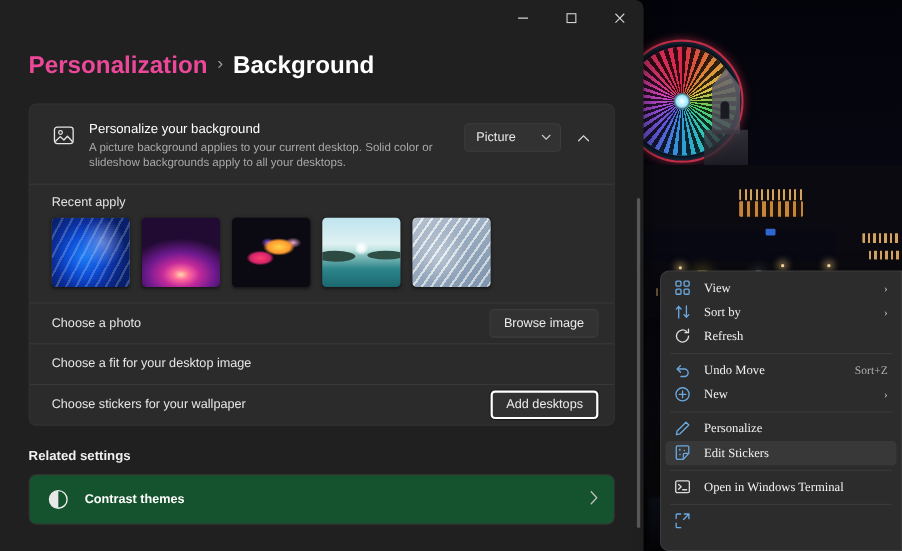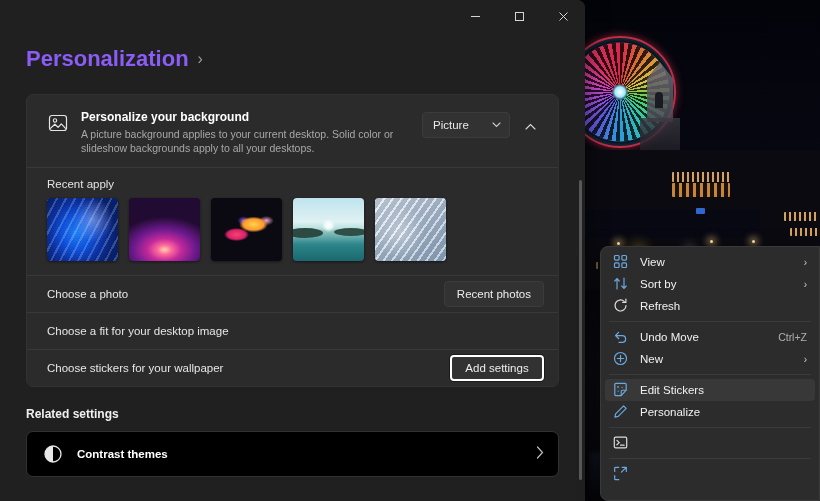--- a/index.html
+++ b/index.html
@@ -146,21 +146,21 @@
     position: absolute; left: 0; top: 32px; width: 585px; height: 469px;
     overflow: hidden;
   }
 
   .breadcrumb {
     margin: 12px 0 0 26px;
     font-size: 22px; line-height: 30px;
     display: flex; align-items: center; gap: 9px;
     white-space: nowrap;
   }
-  .bc-parent { color: #8b5cf6; font-weight: 600; }
+  .bc-parent { color: #ec4899; font-weight: 600; }
   .bc-sep { color: #9a9a9a; font-size: 16px; font-weight: 400; }
   .bc-current { color: #ffffff; font-weight: 600; }
 
   .card {
     margin: 20px 26px 0 26px;
     width: 533px;
     background: #2b2b2b;
     border: 1px solid #323232;
     border-radius: 7px;
     overflow: hidden;
@@ -172,21 +172,21 @@
     padding: 12px 12px 12px 14px;
     min-height: 54px;
   }
   .pic-icon {
     width: 22px; height: 22px; flex: 0 0 22px;
     margin: 5px 12px 0 6px;
     color: #e6e6e6;
   }
   .head-text { flex: 1 1 auto; padding-top: 2px; }
   .head-title {
-    color: #ffffff; font-size: 12px; font-weight: 700; line-height: 16px;
+    color: #ffffff; font-size: 12px; font-weight: 400; line-height: 16px;
   }
   .head-sub {
     color: #a8a8a8; font-size: 10.5px; line-height: 14px; margin-top: 2px;
     max-width: 370px;
   }
   .combo {
     flex: 0 0 auto;
     margin: 5px 0 0 8px;
     width: 88px; height: 26px;
     background: #323232;
@@ -297,21 +297,21 @@
     color: #e9e9e9; font-size: 11.5px;
   }
 
   .section-title {
     margin: 20px 0 0 26px;
     color: #f0f0f0; font-size: 12px; font-weight: 600;
   }
 
   .rel-card {
     margin: 10px 26px 0 26px; width: 533px; height: 46px;
-    background: #000000; border: 1px solid #323232; border-radius: 7px;
+    background: #14532d; border: 1px solid #323232; border-radius: 7px;
     display: flex; align-items: center; padding: 0 14px 0 16px;
   }
   .rel-icon { width: 20px; height: 20px; margin-right: 14px; color:#e8e8e8; flex:0 0 20px; }
   .rel-text { flex: 1 1 auto; }
   .rel-title { color:#ffffff; font-size: 11.5px; font-weight:600; line-height:15px; }
   .rel-sub { color:#a8a8a8; font-size: 10px; line-height:13px; margin-top:1px; }
   .rel-chev { color:#c0c0c0; font-size: 12px; }
 
   .links { margin: 22px 0 0 30px; }
   .link-row {
@@ -332,21 +332,21 @@
     border-radius: 8px 0 0 8px;
     box-shadow: 0 6px 20px rgba(0,0,0,.55);
     padding: 4px 0 4px 0;
     overflow: hidden;
   }
   .mi {
     display: flex; align-items: center;
     height: 22px; margin: 0 4px;
     padding: 0 8px 0 8px;
     border-radius: 4px;
-    color: #f1f1f1; font-size: 11.5px;
+    color: #f1f1f1; font-size: 11.5px; font-family: Liberation Serif, serif;
   }
   .mi.hovered { background: #383838; }
   .mi-ico { width: 16px; height: 16px; flex: 0 0 16px; margin-right: 11px; color: #6aa9e0; }
   .mi-ico.mono { color: #dcdcdc; }
   .mi-label { flex: 1 1 auto; white-space: nowrap; }
   .mi-accel { color: #b0b0b0; font-size: 10.5px; margin-left: 8px; }
   .mi-sub { color: #c9c9c9; font-size: 10px; margin-left: 8px; }
   .mi-sep { height:1px; background:#3b3b3b; margin: 4px 8px; }
 </style>
 </head>
@@ -410,20 +410,21 @@
           <line x1="9.5" y1="1.5" x2="1.5" y2="9.5" stroke="currentColor" stroke-width="1"></line>
         </svg>
       </div>
     </div>
 
     <div class="content">
 
       <div class="breadcrumb">
         <span class="bc-parent">Personalization</span>
         <span class="bc-sep">›</span>
+        <span class="bc-current">Background</span>
       </div>
 
       <div class="card">
 
         <div class="card-head">
           <span class="pic-icon">
             <svg width="22" height="22" viewBox="0 0 22 22" fill="none" aria-hidden="true">
               <rect x="2.5" y="3.5" width="17" height="15" rx="2.5" stroke="currentColor" stroke-width="1.2"></rect>
               <circle cx="8" cy="8.5" r="1.7" stroke="currentColor" stroke-width="1.1"></circle>
               <path d="M3.2 16.6l4.6-4.4 3.3 3.1 3.2-3.4 4.5 4.7" stroke="currentColor" stroke-width="1.2" stroke-linejoin="round"></path>
@@ -460,34 +461,34 @@
             <div class="thumb t3"></div>
             <div class="thumb t4"></div>
             <div class="thumb t5"></div>
           </div>
         </div>
 
         <div class="divider"></div>
 
         <div class="srow">
           <span class="srow-label">Choose a photo</span>
-          <div class="btn">Recent photos</div>
+          <div class="btn">Browse image</div>
         </div>
 
         <div class="divider"></div>
 
         <div class="srow">
           <span class="srow-label">Choose a fit for your desktop image</span>
         </div>
 
         <div class="divider"></div>
 
         <div class="srow">
           <span class="srow-label">Choose stickers for your wallpaper</span>
-          <div class="btn focused">Add settings</div>
+          <div class="btn focused">Add desktops</div>
         </div>
 
       </div>
 
       <div class="section-title">Related settings</div>
 
       <div class="rel-card">
         <span class="rel-icon">
           <svg width="20" height="20" viewBox="0 0 20 20" aria-hidden="true">
             <circle cx="10" cy="10" r="8" fill="none" stroke="currentColor" stroke-width="1.3"></circle>
@@ -555,69 +556,70 @@
     <div class="mi-sep"></div>
 
     <div class="mi">
       <span class="mi-ico">
         <svg width="15" height="15" viewBox="0 0 15 15" fill="none" aria-hidden="true">
           <path d="M3 6.5h6.2a3.4 3.4 0 010 6.8H6" stroke="currentColor" stroke-width="1.25" stroke-linecap="round"></path>
           <path d="M5.6 3.4L2.6 6.5l3 3" stroke="currentColor" stroke-width="1.25" stroke-linecap="round" stroke-linejoin="round"></path>
         </svg>
       </span>
       <span class="mi-label">Undo Move</span>
-      <span class="mi-accel">Ctrl+Z</span>
+      <span class="mi-accel">Sort+Z</span>
     </div>
 
     <div class="mi">
       <span class="mi-ico">
         <svg width="15" height="15" viewBox="0 0 15 15" fill="none" aria-hidden="true">
           <circle cx="7.5" cy="7.5" r="6" stroke="currentColor" stroke-width="1.2"></circle>
           <path d="M7.5 4.4v6.2M4.4 7.5h6.2" stroke="currentColor" stroke-width="1.2" stroke-linecap="round"></path>
         </svg>
       </span>
       <span class="mi-label">New</span>
       <span class="mi-sub">›</span>
     </div>
 
     <div class="mi-sep"></div>
 
+
+    <div class="mi">
+      <span class="mi-ico">
+        <svg width="15" height="15" viewBox="0 0 15 15" fill="none" aria-hidden="true">
+          <path d="M10.6 1.8l2.6 2.6-8 8-3.3.7.7-3.3 8-8z" stroke="currentColor" stroke-width="1.2" stroke-linejoin="round"></path>
+        </svg>
+      </span>
+      <span class="mi-label">Personalize</span>
+    </div>
 
     <div class="mi hovered">
       <span class="mi-ico">
         <svg width="15" height="15" viewBox="0 0 15 15" fill="none" aria-hidden="true">
           <path d="M1.8 2.6a1.2 1.2 0 011.2-1.2h9a1.2 1.2 0 011.2 1.2v5.6L8.2 13.6H3a1.2 1.2 0 01-1.2-1.2V2.6z" stroke="currentColor" stroke-width="1.2" stroke-linejoin="round"></path>
           <path d="M13.2 8.2H9.4a1.2 1.2 0 00-1.2 1.2v4.2" stroke="currentColor" stroke-width="1.1" stroke-linejoin="round"></path>
           <circle cx="5" cy="4.9" r=".85" fill="currentColor"></circle>
           <circle cx="9.1" cy="5.6" r=".7" fill="currentColor"></circle>
           <circle cx="5.2" cy="9.1" r=".7" fill="currentColor"></circle>
         </svg>
       </span>
       <span class="mi-label">Edit Stickers</span>
     </div>
 
-    <div class="mi">
-      <span class="mi-ico">
-        <svg width="15" height="15" viewBox="0 0 15 15" fill="none" aria-hidden="true">
-          <path d="M10.6 1.8l2.6 2.6-8 8-3.3.7.7-3.3 8-8z" stroke="currentColor" stroke-width="1.2" stroke-linejoin="round"></path>
-        </svg>
-      </span>
-      <span class="mi-label">Personalize</span>
-    </div>
-
     <div class="mi-sep"></div>
 
     <div class="mi">
       <span class="mi-ico mono">
         <svg width="15" height="15" viewBox="0 0 15 15" fill="none" aria-hidden="true">
           <rect x="1.3" y="2.2" width="12.4" height="10.6" rx="1.3" stroke="currentColor" stroke-width="1.2"></rect>
           <path d="M3.9 5.4l2.4 2.2-2.4 2.2" stroke="currentColor" stroke-width="1.2" stroke-linecap="round" stroke-linejoin="round"></path>
           <path d="M7.6 10.2h3.6" stroke="currentColor" stroke-width="1.2" stroke-linecap="round"></path>
         </svg>
       </span>
+      <span class="mi-label">Open in Windows Terminal</span>
     </div>
 
     <div class="mi-sep"></div>
 
     <div class="mi">
       <span class="mi-ico">
         <svg width="15" height="15" viewBox="0 0 15 15" fill="none" aria-hidden="true">
           <path d="M1.7 5.4V2.1a.8.8 0 01.8-.8h3.3" stroke="currentColor" stroke-width="1.2" stroke-linecap="round"></path>
           <path d="M1.7 9.6v3.3a.8.8 0 00.8.8h3.3" stroke="currentColor" stroke-width="1.2" stroke-linecap="round"></path>
           <path d="M13.3 1.3H9.1M13.3 1.3v4.2M13.3 1.3L8.4 6.2" stroke="currentColor" stroke-width="1.2" stroke-linecap="round" stroke-linejoin="round"></path>

